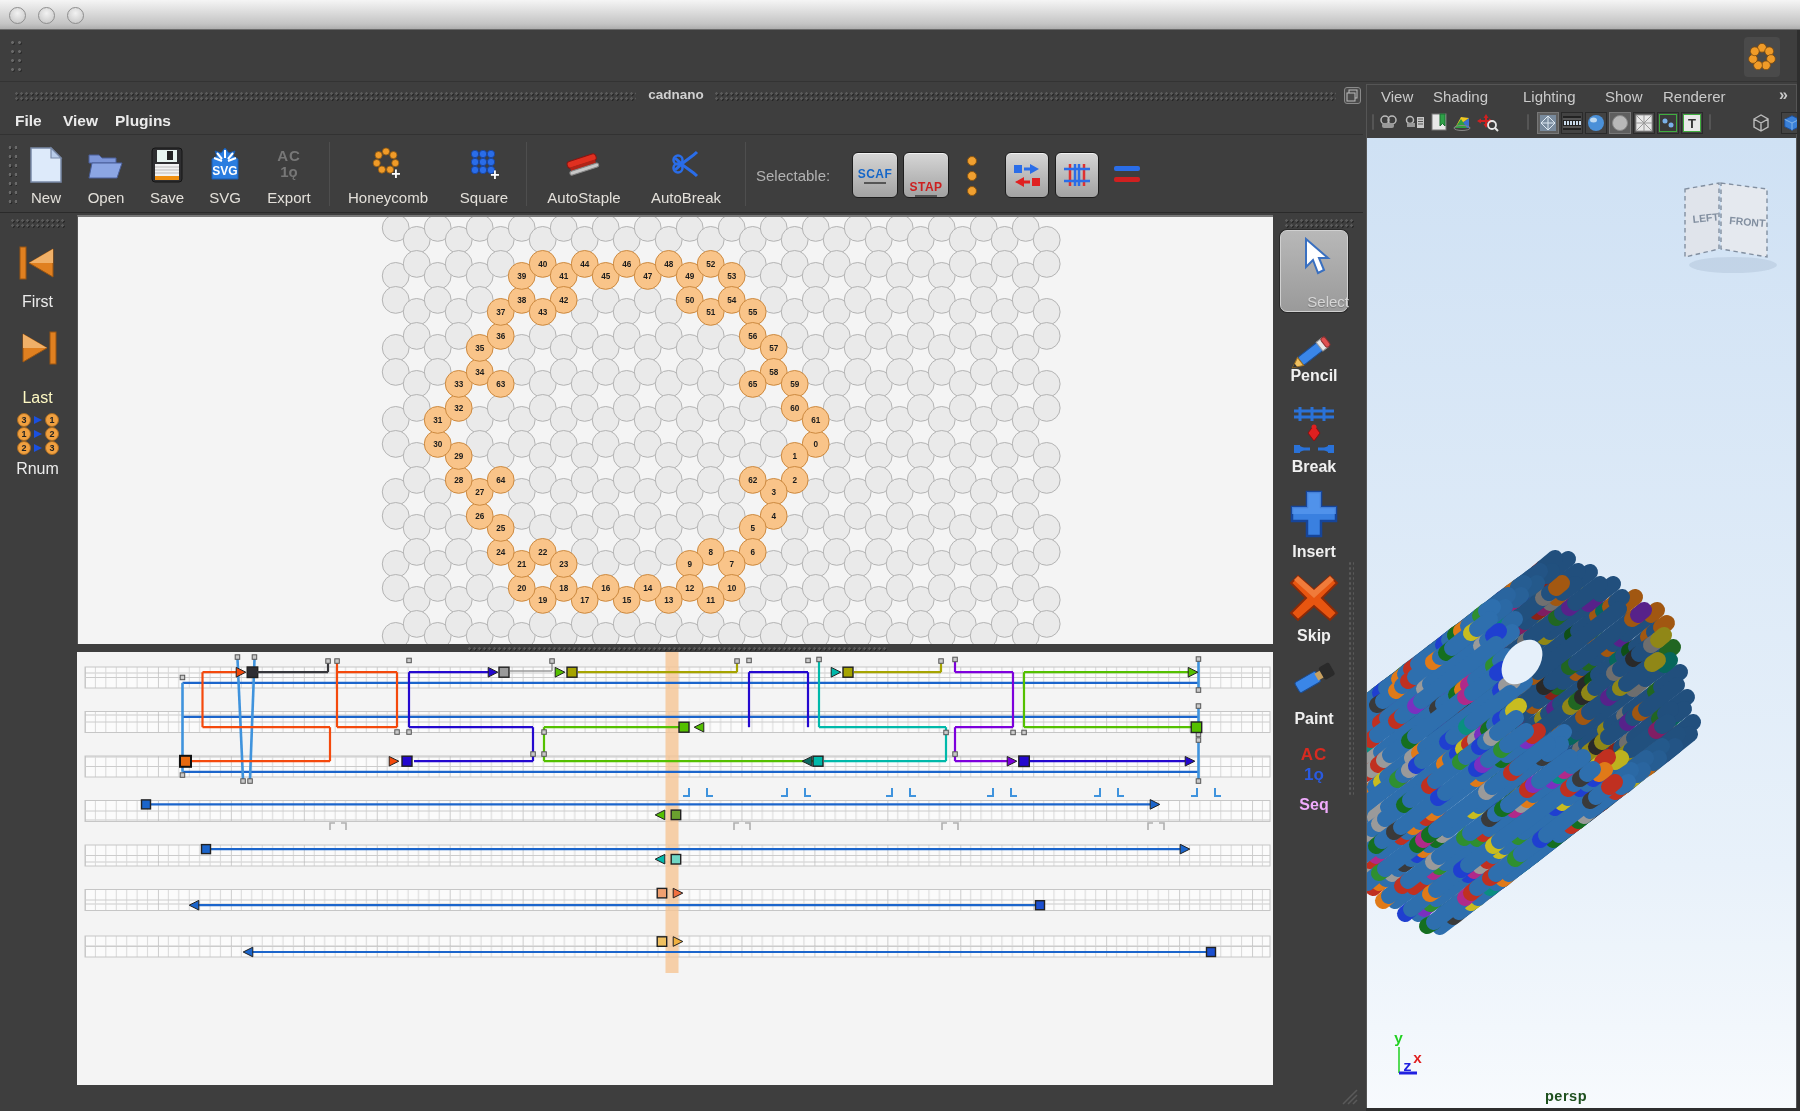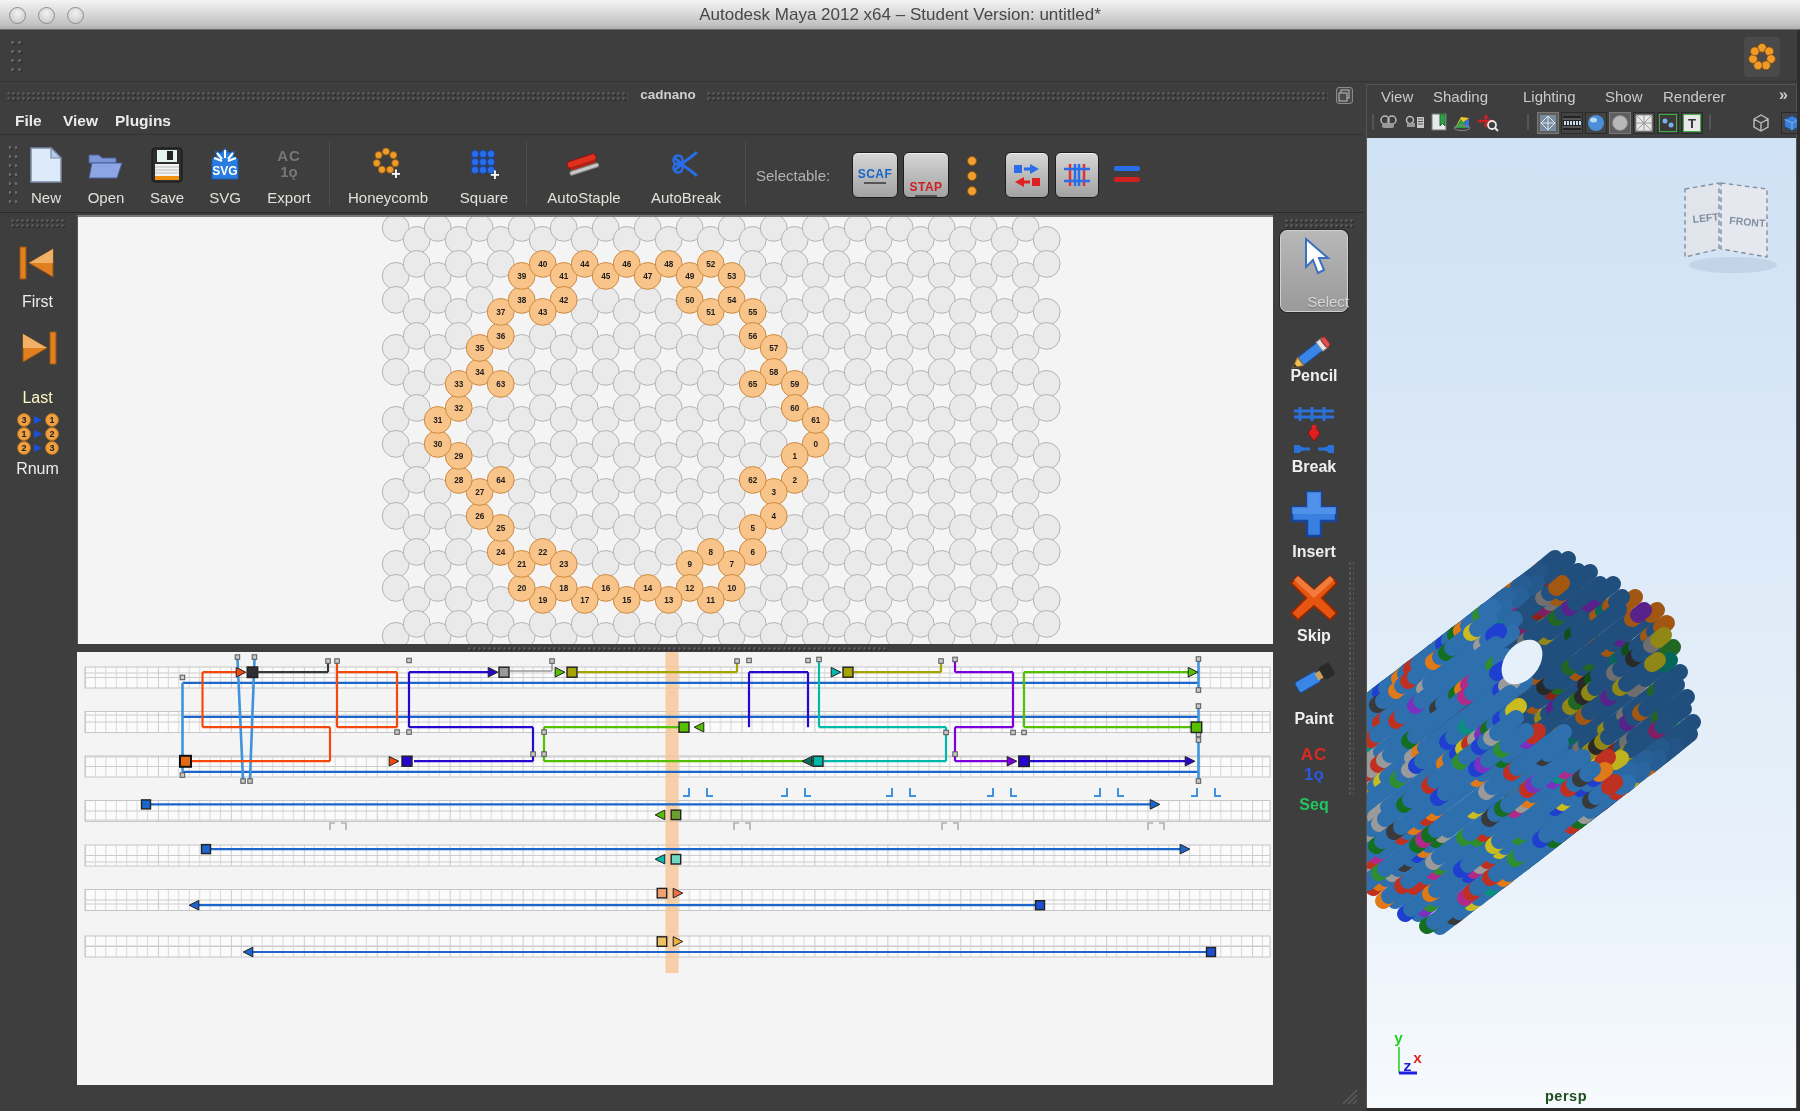--- a/index.html
+++ b/index.html
@@ -4,37 +4,36 @@
 html,body{width:1800px;height:1111px;overflow:hidden;background:#3e3e3e;
  font-family:"Liberation Sans",sans-serif}
 .abs{position:absolute}
 .lbl{color:#e3e0da;font-size:15px;text-align:center}
 </style></head>
 <body>
 <div class="abs" style="left:0;top:0;width:1800px;height:30px;background:linear-gradient(#f5f5f5,#c4c4c4 82%,#aeaeae);border-bottom:1px solid #6a6a6a">
     <div class="abs" style="left:9px;top:7px;width:17px;height:17px;border-radius:50%;background:radial-gradient(circle at 50% 35%,#f2f2f2,#c2c2c2);border:1.5px solid #8e8e8e"></div>
     <div class="abs" style="left:38px;top:7px;width:17px;height:17px;border-radius:50%;background:radial-gradient(circle at 50% 35%,#f2f2f2,#c2c2c2);border:1.5px solid #8e8e8e"></div>
     <div class="abs" style="left:67px;top:7px;width:17px;height:17px;border-radius:50%;background:radial-gradient(circle at 50% 35%,#f2f2f2,#c2c2c2);border:1.5px solid #8e8e8e"></div>
-    <div class="abs" style="left:0;top:5px;width:1800px;text-align:center;font-size:17px;color:#484848">Autodesk Maya 2012 x64 – Student Version: untitled*</div>
   </div>
 <div class="abs" style="left:0;top:30px;width:1800px;height:52px;background:#3e3e3e;border-bottom:1px solid #333">
     <div class="abs" style="left:9px;top:8px;width:14px;height:36px;background-image:radial-gradient(circle,#6a6a6a 1.2px,transparent 1.6px),radial-gradient(circle,#2a2a2a 1.2px,transparent 1.6px);background-size:7px 9px;background-position:0 0,1px 1px"></div>
     <div class="abs" style="left:1744px;top:7px;width:36px;height:40px;background:#4a4a4a;border-radius:4px;display:flex;align-items:center;justify-content:center">
       <svg width="30" height="34" viewBox="0 0 30 34">
         <circle cx="15.0" cy="7.8" r="4.4" fill="#f09b28" stroke="#7a4a10" stroke-width=".8"></circle>
         <circle cx="22.2" cy="11.3" r="4.4" fill="#f09b28" stroke="#7a4a10" stroke-width=".8"></circle>
         <circle cx="24.0" cy="19.0" r="4.4" fill="#f09b28" stroke="#7a4a10" stroke-width=".8"></circle>
         <circle cx="19.0" cy="25.3" r="4.4" fill="#f09b28" stroke="#7a4a10" stroke-width=".8"></circle>
         <circle cx="11.0" cy="25.3" r="4.4" fill="#f09b28" stroke="#7a4a10" stroke-width=".8"></circle>
         <circle cx="6.0" cy="19.0" r="4.4" fill="#f09b28" stroke="#7a4a10" stroke-width=".8"></circle>
         <circle cx="7.8" cy="11.3" r="4.4" fill="#f09b28" stroke="#7a4a10" stroke-width=".8"></circle>
       </svg>
     </div>
   </div>
-<div class="abs" style="left:0;top:84px;width:1363px;height:23px;background:#3e3e3e">
+<div class="abs" style="left:8px;top:84px;width:1363px;height:23px;background:#3e3e3e">
     <div class="abs" style="left:6px;top:7px;width:622px;height:10px;background-image:radial-gradient(circle,#5a5a5a 1.1px,transparent 1.5px),radial-gradient(circle,#272727 1.1px,transparent 1.5px);background-size:5px 5px;background-position:0 0,1px 1px"></div>
     <div class="abs" style="left:706px;top:7px;width:622px;height:10px;background-image:radial-gradient(circle,#5a5a5a 1.1px,transparent 1.5px),radial-gradient(circle,#272727 1.1px,transparent 1.5px);background-size:5px 5px;background-position:0 0,1px 1px"></div>
     <div class="abs" style="left:632px;top:3px;width:72px;text-align:center;font-size:13.5px;color:#cfcfcf;font-weight:bold">cadnano</div>
     <div class="abs" style="left:1336px;top:3px;width:17px;height:17px;border:1.5px solid #8a8a8a;border-radius:3px;background:#4a4a4a"><svg width="14" height="14">
         <rect x="4" y="2" width="8" height="8" fill="none" stroke="#bbb"></rect>
         <rect x="2" y="5" width="8" height="8" fill="#4a4a4a" stroke="#bbb"></rect>
       </svg></div>
   </div>
 <div class="abs" style="left:0;top:107px;width:1363px;height:28px;background:#3e3e3e;border-bottom:1px solid #323232">
     <div class="abs" style="left:15px;top:5px;font-size:15.5px;color:#ebebeb;font-weight:bold">File</div>
@@ -912,21 +911,21 @@
         </g>
       </svg>
     </div>
     <div class="abs" style="left:0;top:497px;width:76px;text-align:center;font-size:16px;color:#f0f0f0;font-weight:bold">Paint</div>
     <div class="abs" style="left:6px;top:528px;width:64px;height:52px;display:flex;align-items:center;justify-content:center">
       <svg width="40" height="46" viewBox="0 0 40 46">
         <text x="20" y="16" font-size="17" font-weight="bold" fill="#d82a20" text-anchor="middle" letter-spacing="1">AC</text>
         <text x="20" y="36" font-size="17" font-weight="bold" fill="#2a5ae0" text-anchor="middle">1ǫ</text>
       </svg>
     </div>
-    <div class="abs" style="left:0;top:583px;width:76px;text-align:center;font-size:16px;color:#22c55e;font-weight:bold">Seq</div>
+    <div class="abs" style="left:0;top:583px;width:76px;text-align:center;font-size:16px;color:#f0abfc;font-weight:bold">Seq</div>
     <div class="abs" style="left:72px;top:348px;width:6px;height:235px;background-image:radial-gradient(circle,#5a5a5a 1px,transparent 1.4px);background-size:4px 5px"></div>
   </div>
 <div class="abs" style="left:0;top:1085px;width:1363px;height:26px;background:#3e3e3e">
     <div class="abs" style="left:1341px;top:3px;width:18px;height:18px"><svg width="18" height="18">
         <path d="M2 16 L16 2 M7 16 L16 7 M12 16 L16 12" stroke="#5a5a5a" stroke-width="1.5"></path>
       </svg></div>
   </div>
 <div class="abs" style="left:1366px;top:84px;width:431px;height:26px;background:#3e3e3e;border:1px solid #555;border-bottom:none">
     <div class="abs" style="left:14px;top:3px;font-size:15px;color:#cacaca">View</div>
     <div class="abs" style="left:66px;top:3px;font-size:15px;color:#cacaca">Shading</div>

